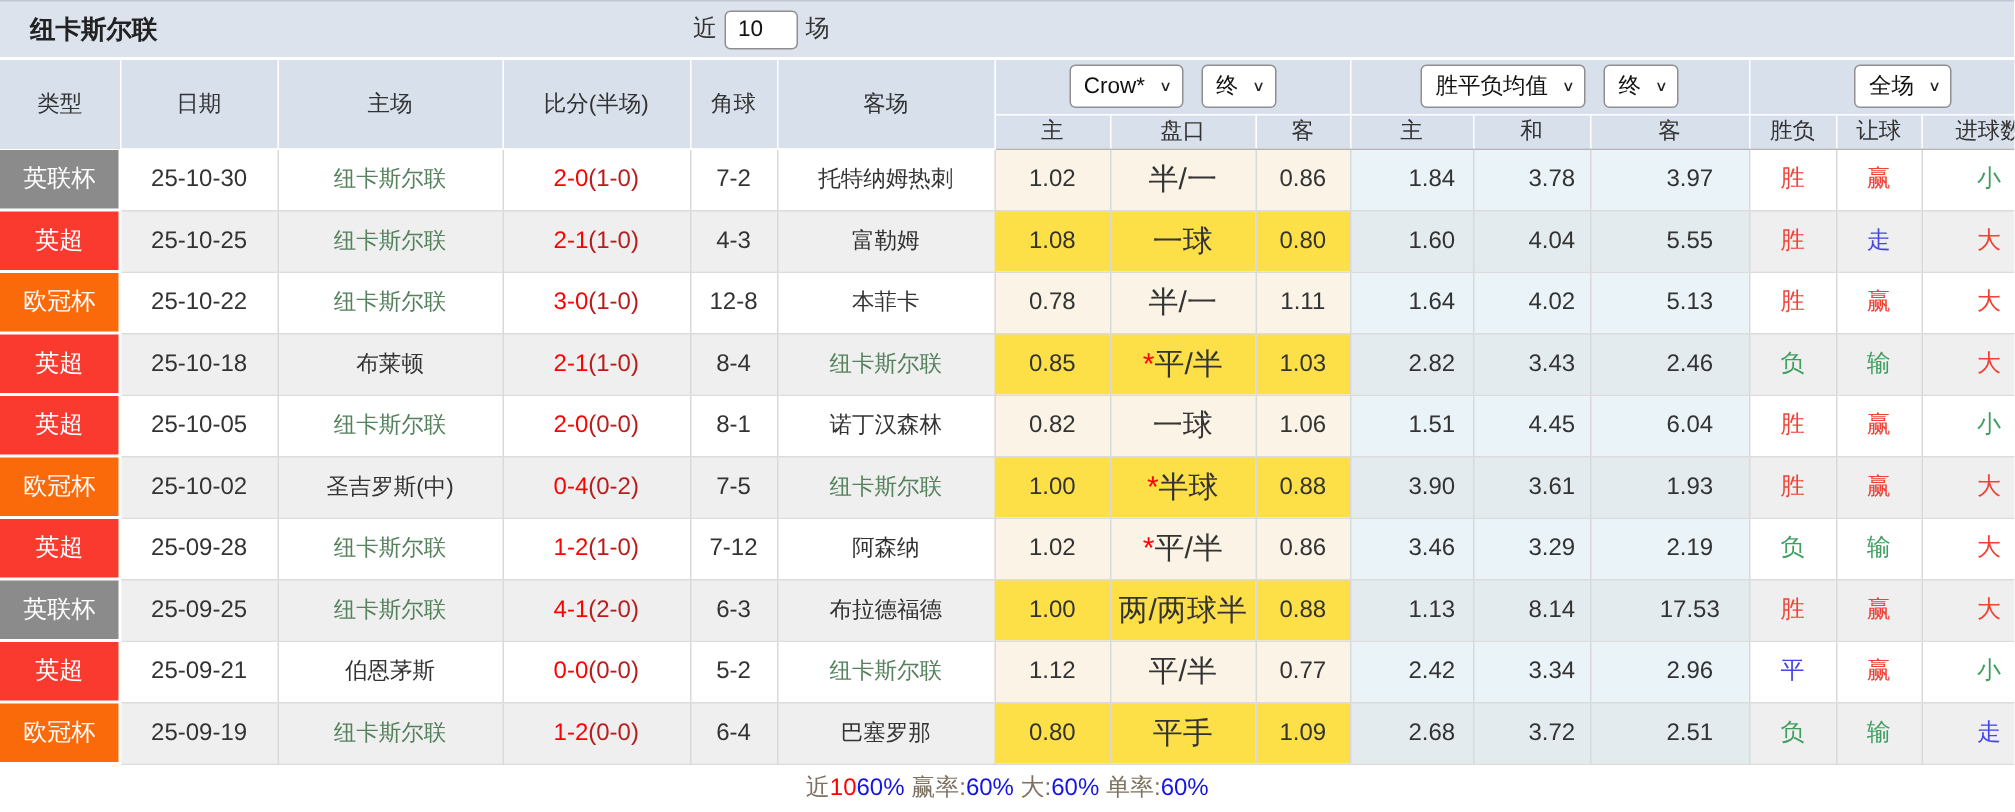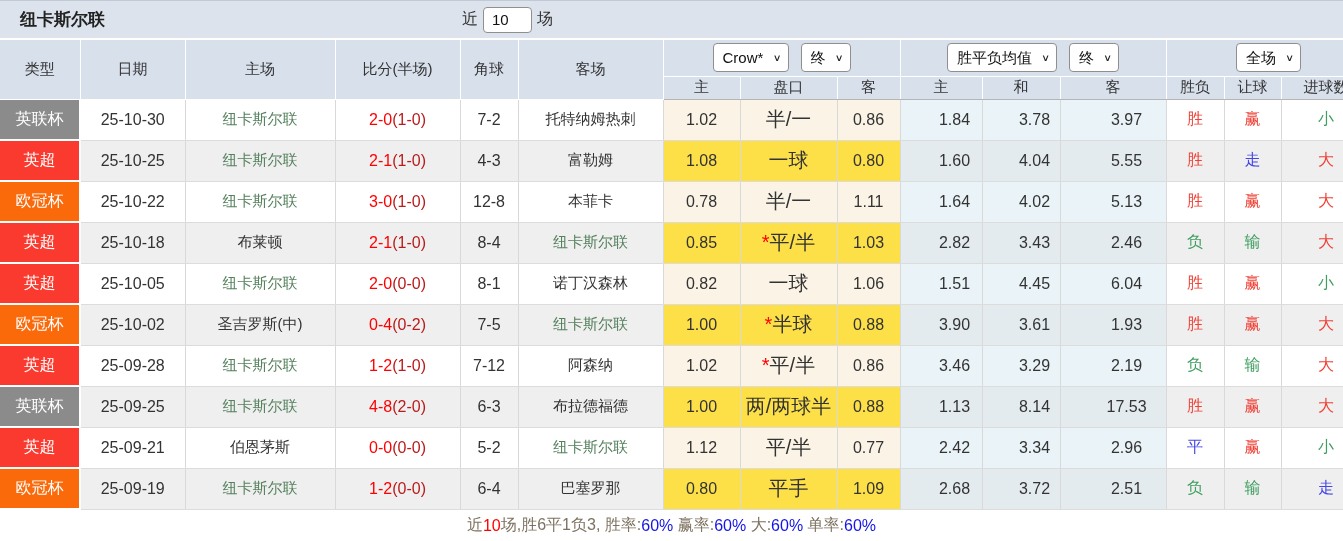--- a/index.html
+++ b/index.html
@@ -260,21 +260,21 @@
           <td class="c-avg">3.29</td>
           <td class="c-avg">2.19</td>
           <td class="res res-green">负</td>
           <td class="res res-green">输</td>
           <td class="res res-red">大</td>
         </tr>
         <tr class="even">
           <td class="type" style="background: rgb(139, 139, 139);">英联杯</td>
           <td class="date">25-09-25</td>
           <td class="team"><span class="team-green">纽卡斯尔联</span></td>
-          <td class="score"><span class="score-main">4-8</span><span class="score-half">(2-0)</span></td>
+          <td class="score"><span class="score-main">4-1</span><span class="score-half">(2-0)</span></td>
           <td class="corner">6-3</td>
           <td class="team"><span>布拉德福德</span></td>
           <td class="c-odds">1.00</td>
           <td class="c-odds hcap"><span>两/两球半</span></td>
           <td class="c-odds">0.88</td>
           <td class="c-avg">1.13</td>
           <td class="c-avg">8.14</td>
           <td class="c-avg">17.53</td>
           <td class="res res-red">胜</td>
           <td class="res res-red">赢</td>
@@ -310,15 +310,15 @@
           <td class="c-avg">2.68</td>
           <td class="c-avg">3.72</td>
           <td class="c-avg">2.51</td>
           <td class="res res-green">负</td>
           <td class="res res-green">输</td>
           <td class="res res-blue">走</td>
         </tr>
       </tbody>
   </table>
 
-  <div class="summary" id="summary-footer"><span class="f-base">近</span><span class="f-red">10</span><span class="f-base">场,胜6平1负3, 胜率:</span><span class="f-blue">60%</span><span class="f-base"> 赢率:</span><span class="f-blue">60%</span><span class="f-base"> 大:</span><span class="f-blue">60%</span><span class="f-base"> 单率:</span><span class="f-blue">60%</span></div>
+  <div class="summary" id="summary-footer"><span class="f-base">近</span><span class="f-red">10</span><span class="f-blue">60%</span><span class="f-base"> 赢率:</span><span class="f-blue">60%</span><span class="f-base"> 大:</span><span class="f-blue">60%</span><span class="f-base"> 单率:</span><span class="f-blue">60%</span></div>
 
 </div>
 
 </body></html>

